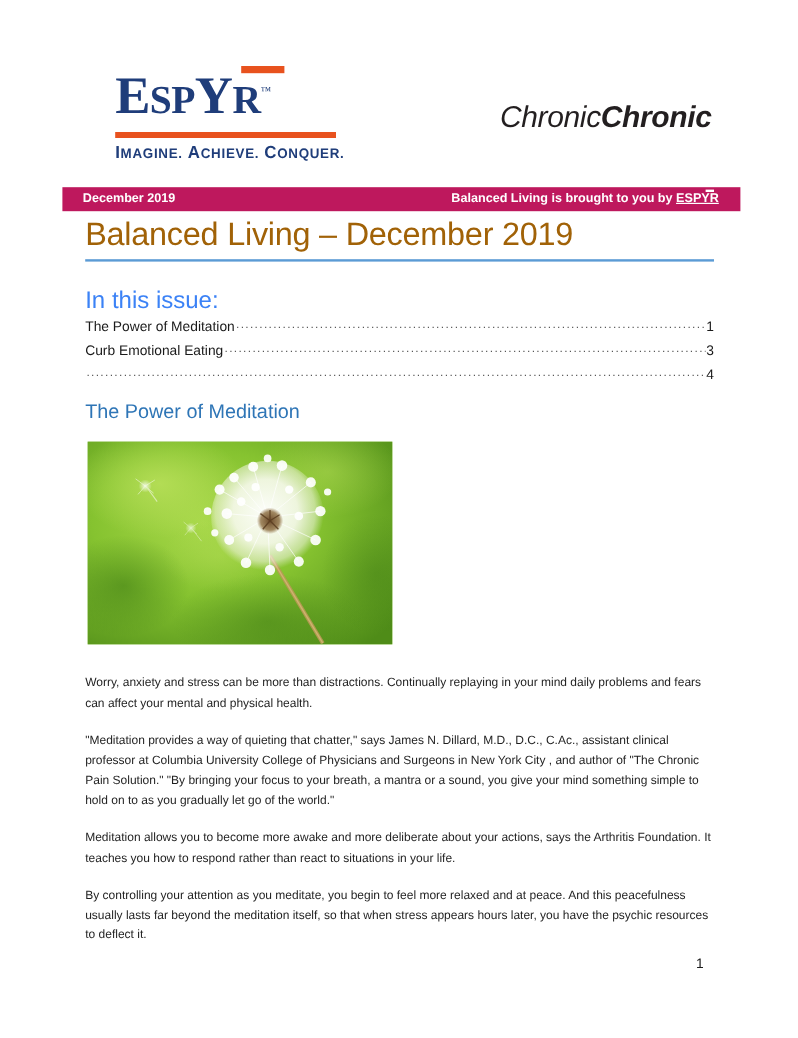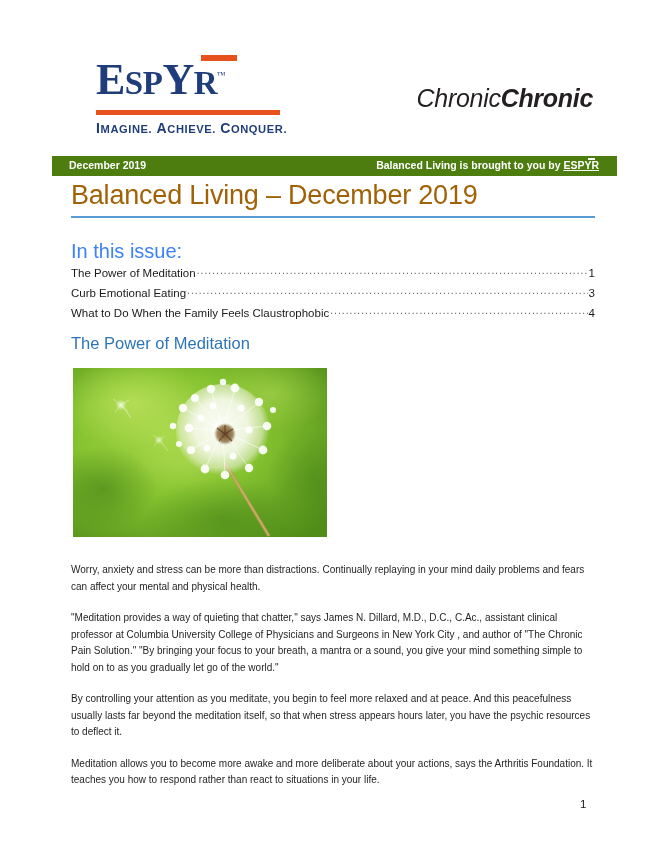--- a/index.html
+++ b/index.html
@@ -105,21 +105,21 @@
   .bl-logo .bl-light { font-weight: normal; }
   .bl-logo .bl-bold { font-weight: bold; }
 
   
   .blackbar {
     position: absolute;
     left: 52px;
     top: 156px;
     width: 565px;
     height: 20px;
-    background: #4d7c0f;
+    background: #be185d;
     color: #ffffff;
   }
   .blackbar-left {
     position: absolute;
     left: 17px;
     top: 3px;
     font-size: 10.5px;
     font-weight: bold;
     white-space: nowrap;
   }
@@ -290,21 +290,20 @@
       <span class="toc-page">1</span>
     </div>
 
     <div class="toc-row">
       <span class="toc-label">Curb Emotional Eating</span>
       <span class="toc-dots">.........................................................................................................................................................</span>
       <span class="toc-page">3</span>
     </div>
 
     <div class="toc-row">
-      <span class="toc-label">What to Do When the Family Feels Claustrophobic</span>
       <span class="toc-dots">.........................................................................................................................................................</span>
       <span class="toc-page">4</span>
     </div>
 
   </div>
 
   <div class="section-heading">The Power of Meditation</div>
 
   <div class="photo">
     <svg width="254" height="169" viewBox="0 0 254 169" xmlns="http://www.w3.org/2000/svg">
@@ -417,19 +416,19 @@
             <line x1="86" y1="72" x2="91" y2="77"></line>
         </g>
         <path d="M88 74 L95 83" stroke="#e9f3cf" stroke-width="0.8" fill="none" opacity="0.75"></path>
       </g>
     </svg>
   </div>
 
   <div class="body-copy">
     <p>Worry, anxiety and stress can be more than distractions. Continually replaying in your mind daily problems and fears can affect your mental and physical health.</p>
     <p>"Meditation provides a way of quieting that chatter," says James N. Dillard, M.D., D.C., C.Ac., assistant clinical professor at Columbia University College of Physicians and Surgeons in New York City , and author of "The Chronic Pain Solution." "By bringing your focus to your breath, a mantra or a sound, you give your mind something simple to hold on to as you gradually let go of the world."</p>
+    <p>Meditation allows you to become more awake and more deliberate about your actions, says the Arthritis Foundation. It teaches you how to respond rather than react to situations in your life.</p>
     <p>By controlling your attention as you meditate, you begin to feel more relaxed and at peace. And this peacefulness usually lasts far beyond the meditation itself, so that when stress appears hours later, you have the psychic resources to deflect it.</p>
-    <p>Meditation allows you to become more awake and more deliberate about your actions, says the Arthritis Foundation. It teaches you how to respond rather than react to situations in your life.</p>
   </div>
 
   <div class="page-number">1</div>
 
 </div>
 
 </body></html>

